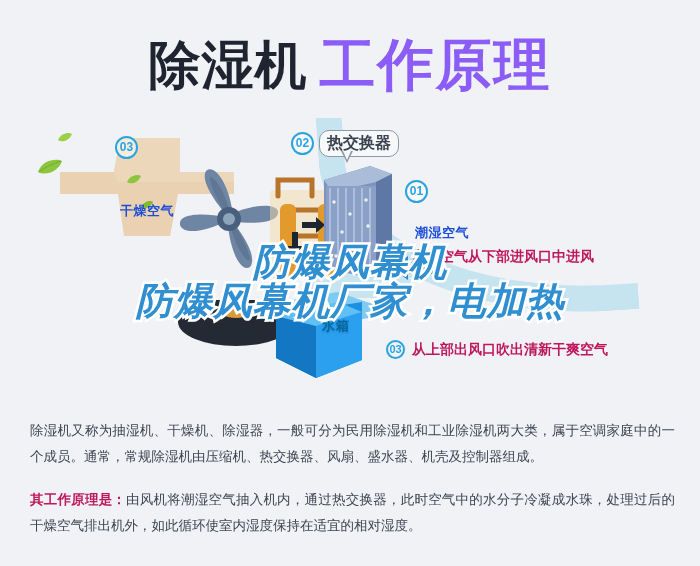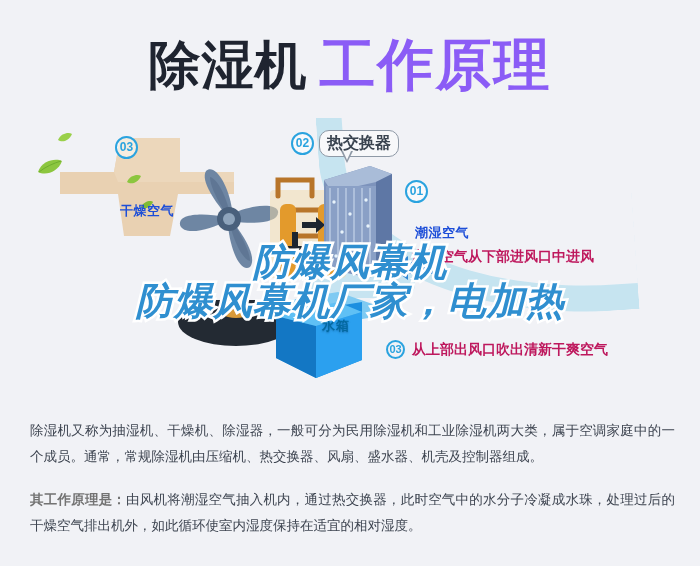--- a/index.html
+++ b/index.html
@@ -214,21 +214,21 @@
     left: 30px; top: 418px;
     width: 645px;
   }
   .copy p {
     font-size: 13.5px;
     color: #3d4450;
     line-height: 26px;
     text-align: justify;
   }
   .copy .p2 { margin-top: 17px; }
-  .copy b { font-weight: 700; color: #737373; }
+  .copy b { font-weight: 700; color: #be185d; }
 </style>
 </head>
 <body>
 
 <div class="page">
 
   <div class="title-bar">
     <span class="title-a">除湿机</span><span class="title-b">工作原理</span>
   </div>
 

